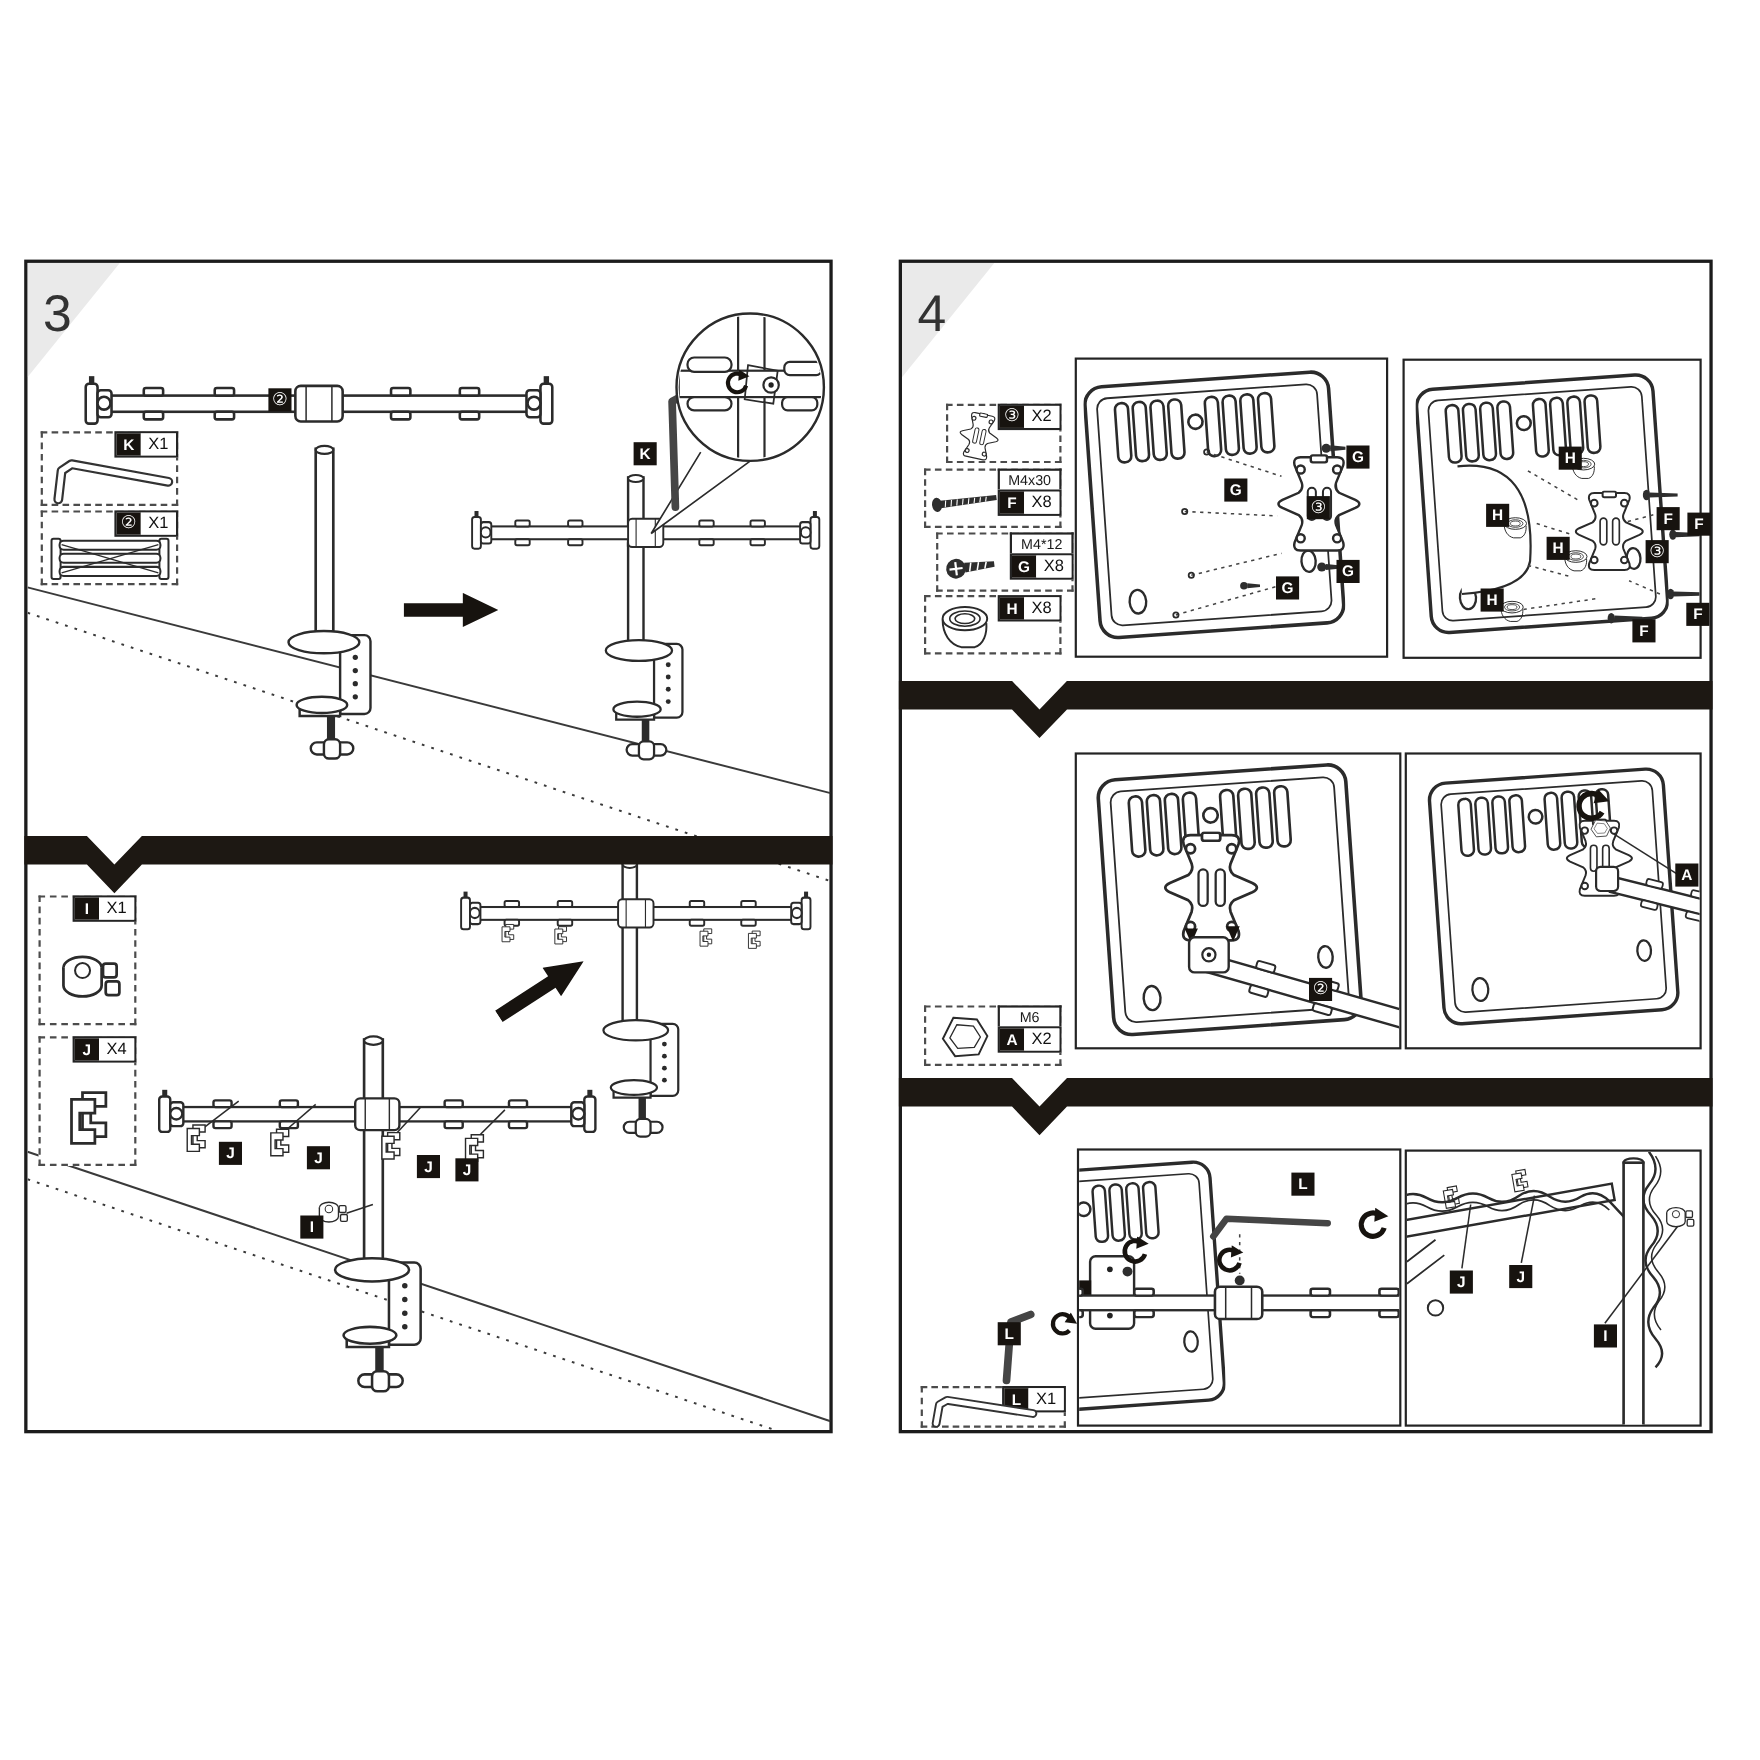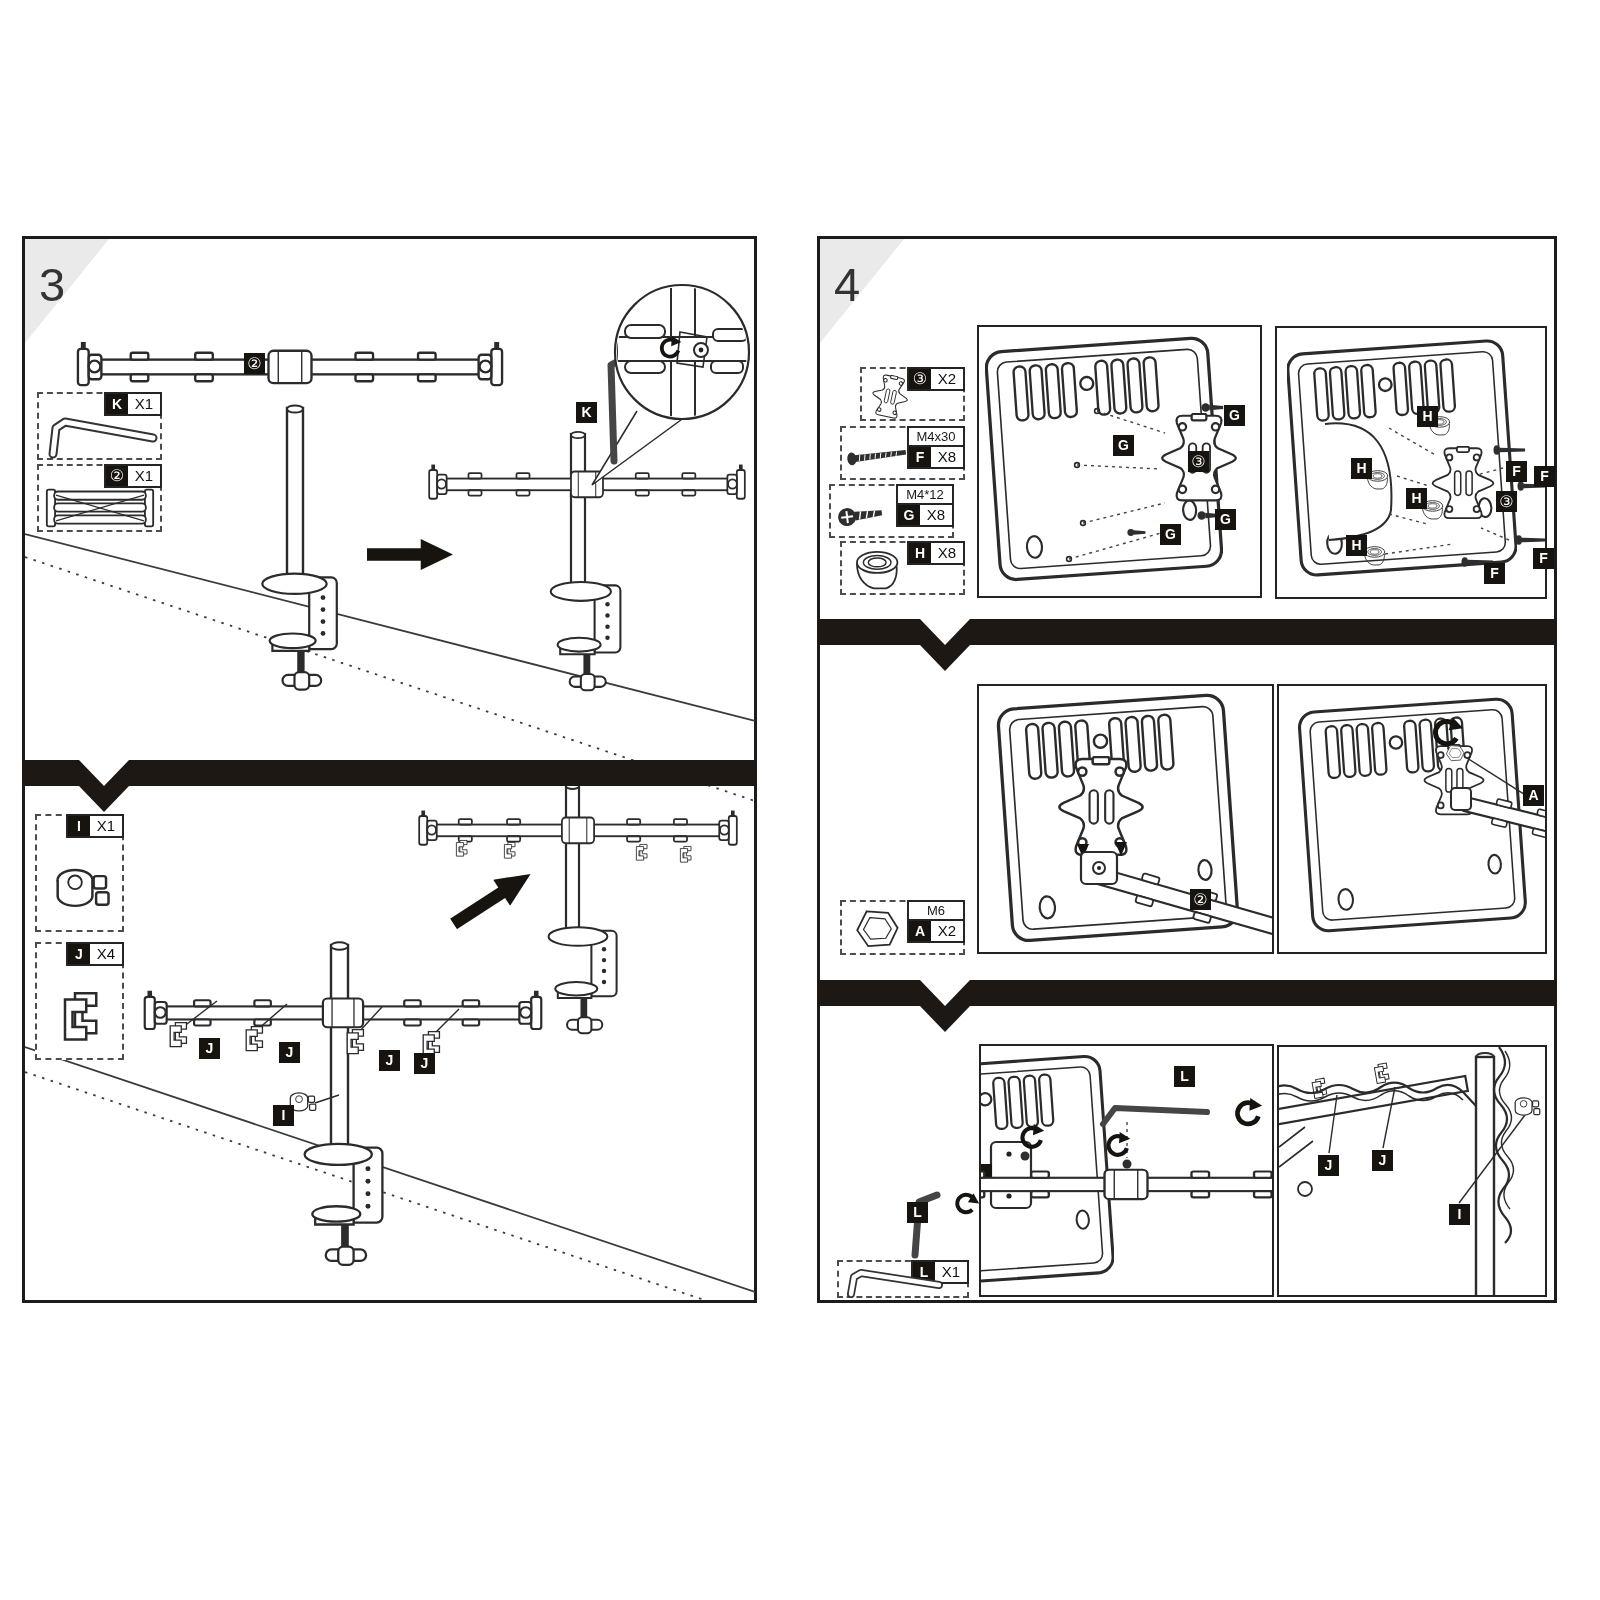--- a/index.html
+++ b/index.html
@@ -488,21 +488,21 @@
         <div class="size">M4x30</div>
         <div class="tagrow">
           <span class="tl">F</span>
           <span class="tq">X8</span>
         </div>
       </div>
       <svg class="picon" style="left:2px;top:14px" width="68" height="30">
         <use href="#fscrew" x="0" y="0" width="68" height="26"></use>
       </svg>
     </div>
-    <div class="pbox" style="left:9px;top:245px;width:125px;height:54px">
+    <div class="pbox" style="left:31px;top:245px;width:125px;height:54px">
       <div class="tagcol">
         <div class="size">M4*12</div>
         <div class="tagrow">
           <span class="tl">G</span>
           <span class="tq">X8</span>
         </div>
       </div>
       <svg class="picon" style="left:4px;top:14px" width="62" height="32">
         <use href="#gscrew" x="0" y="0" width="58" height="30"></use>
       </svg>
@@ -511,21 +511,21 @@
       <div class="tagcol">
         <div class="tagrow">
           <span class="tl">H</span>
           <span class="tq">X8</span>
         </div>
       </div>
       <svg class="picon" style="left:10px;top:4px" width="56" height="48">
         <use href="#spacer" x="0" y="0" width="52" height="47"></use>
       </svg>
     </div>
-    <div class="pbox" style="left:20px;top:661px;width:125px;height:55px">
+    <div class="pbox" style="left:20px;top:675px;width:125px;height:55px">
       <div class="tagcol">
         <div class="size">M6</div>
         <div class="tagrow">
           <span class="tl">A</span>
           <span class="tq">X2</span>
         </div>
       </div>
       <svg class="picon" style="left:12px;top:6px" width="50" height="46">
         <use href="#nut" x="0" y="0" width="46" height="43"></use>
       </svg>

